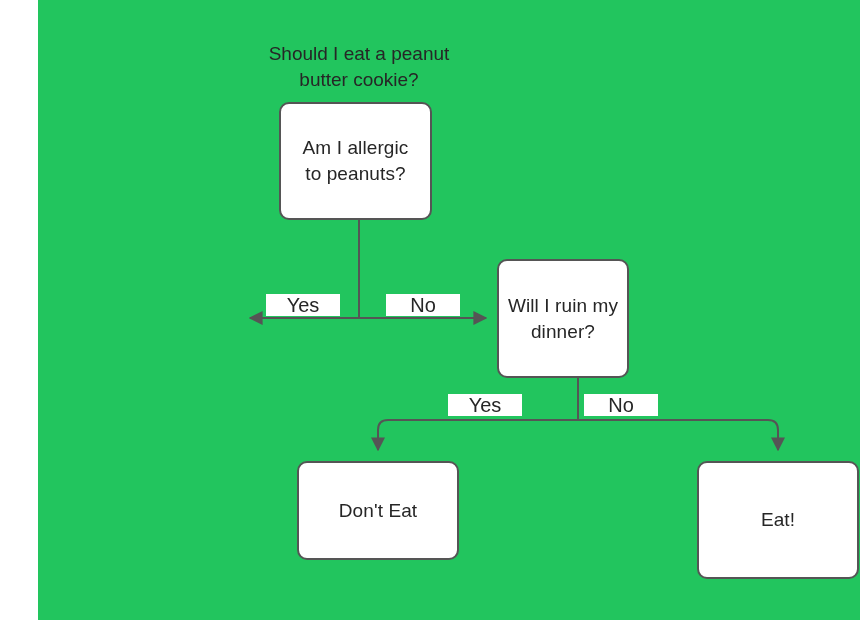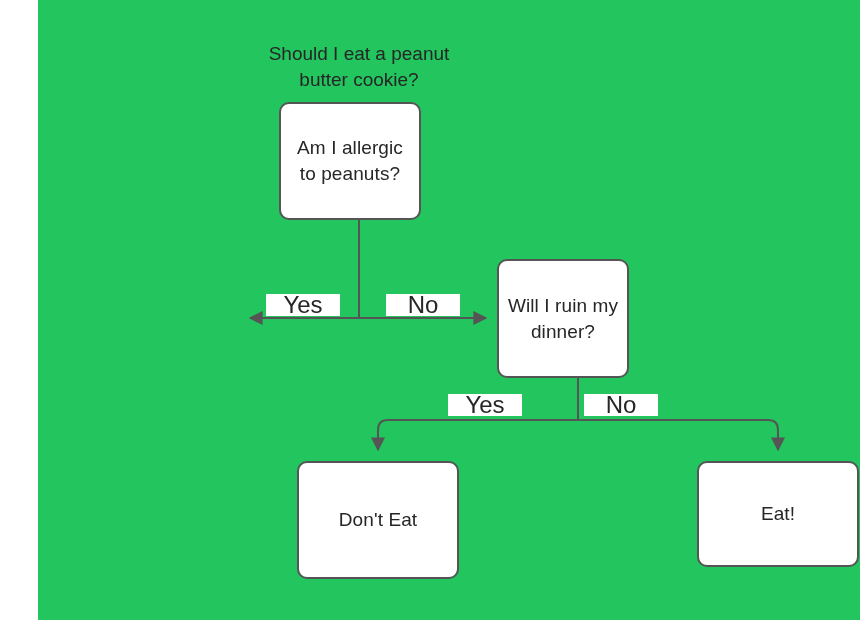--- a/index.html
+++ b/index.html
@@ -48,33 +48,33 @@
     color: #262626;
     font-size: 19px;
     line-height: 26px;
     text-align: center;
     white-space: pre-line;
     z-index: 2;
   }
   .edge-label {
     position: absolute;
     color: #262626;
-    font-size: 24px;
+    font-size: 20px;
     line-height: 22px;
     text-align: center;
     background: #ffffff;
     padding: 0 5px;
     z-index: 3;
   }
   
-  #node-allergic   { left: 241px; top: 102px; width: 142px; height: 118px; }
+  #node-allergic   { left: 241px; top: 102px; width: 153px; height: 118px; }
   #node-dont-eat-a { left: 39px;  top: 261px; width: 162px; height: 117px; }
   #node-dinner     { left: 459px; top: 259px; width: 132px; height: 119px; }
-  #node-dont-eat-b { left: 259px; top: 461px; width: 162px; height: 118px; }
-  #node-eat        { left: 659px; top: 461px; width: 162px; height: 106px; }
+  #node-dont-eat-b { left: 259px; top: 461px; width: 162px; height: 99px; }
+  #node-eat        { left: 659px; top: 461px; width: 162px; height: 118px; }
   
   #title-caption   { left: 181px; top: 41px;  width: 280px; }
   #lbl-yes-top     { left: 228px; top: 294px; width: 64px; }
   #lbl-no-top      { left: 348px; top: 294px; width: 64px; }
   #lbl-yes-bottom  { left: 410px; top: 394px; width: 64px; }
   #lbl-no-bottom   { left: 546px; top: 394px; width: 64px; }
 </style>
 </head>
 <body>
 

